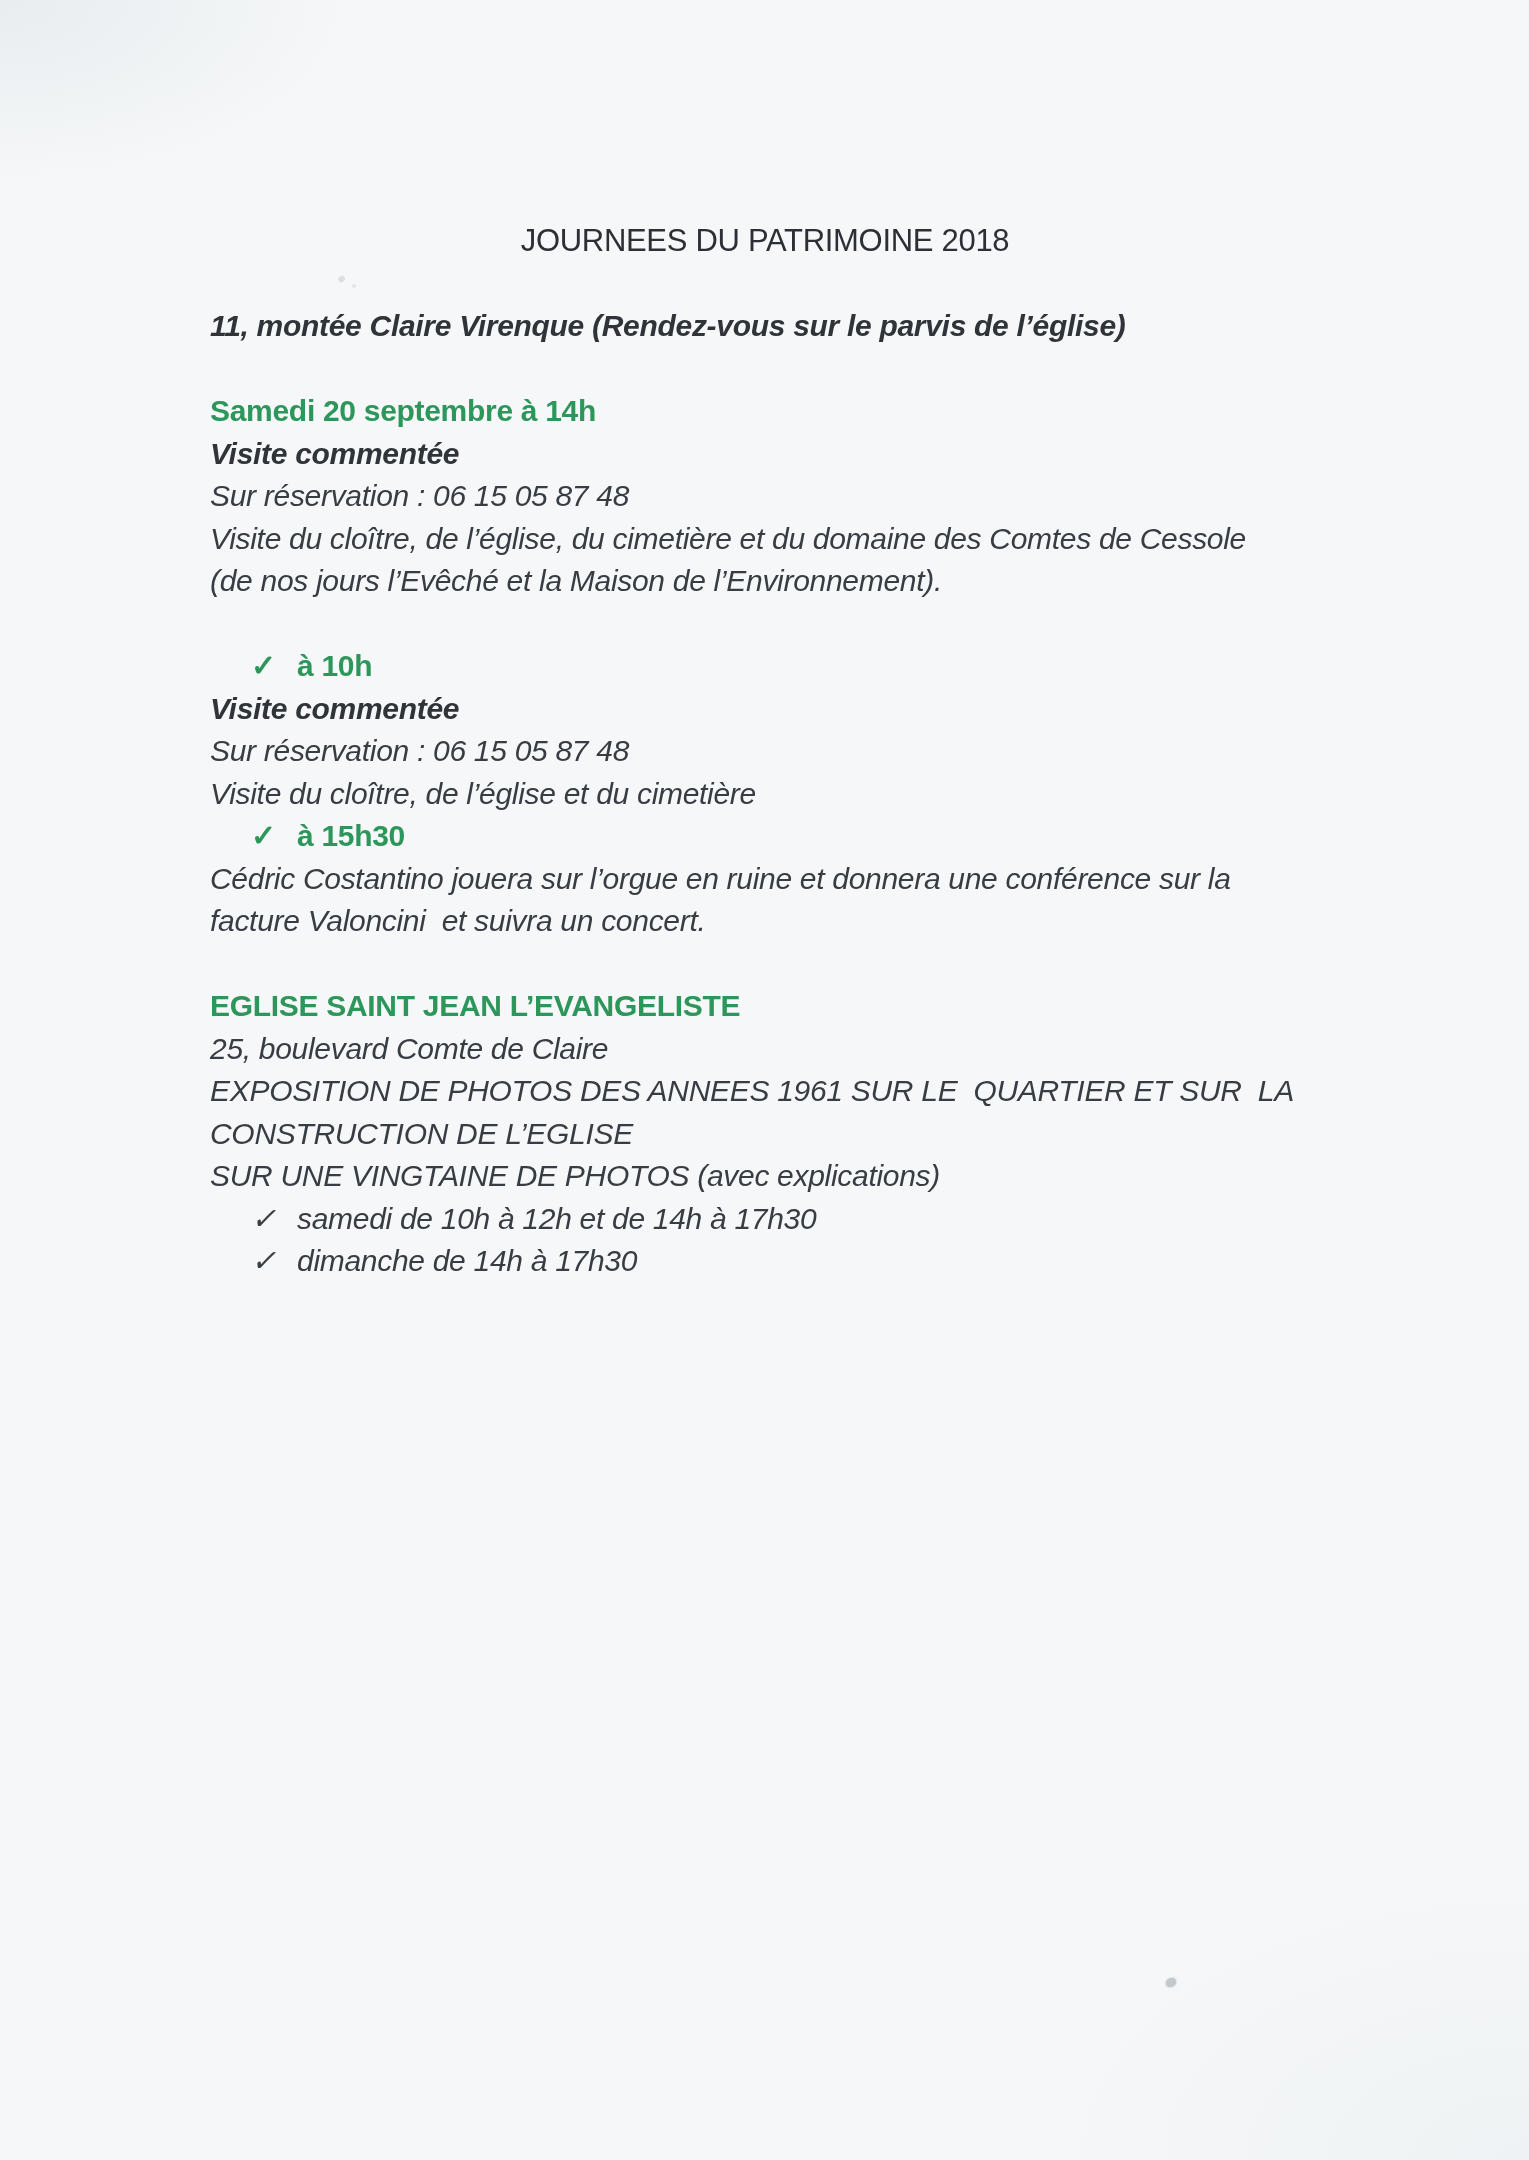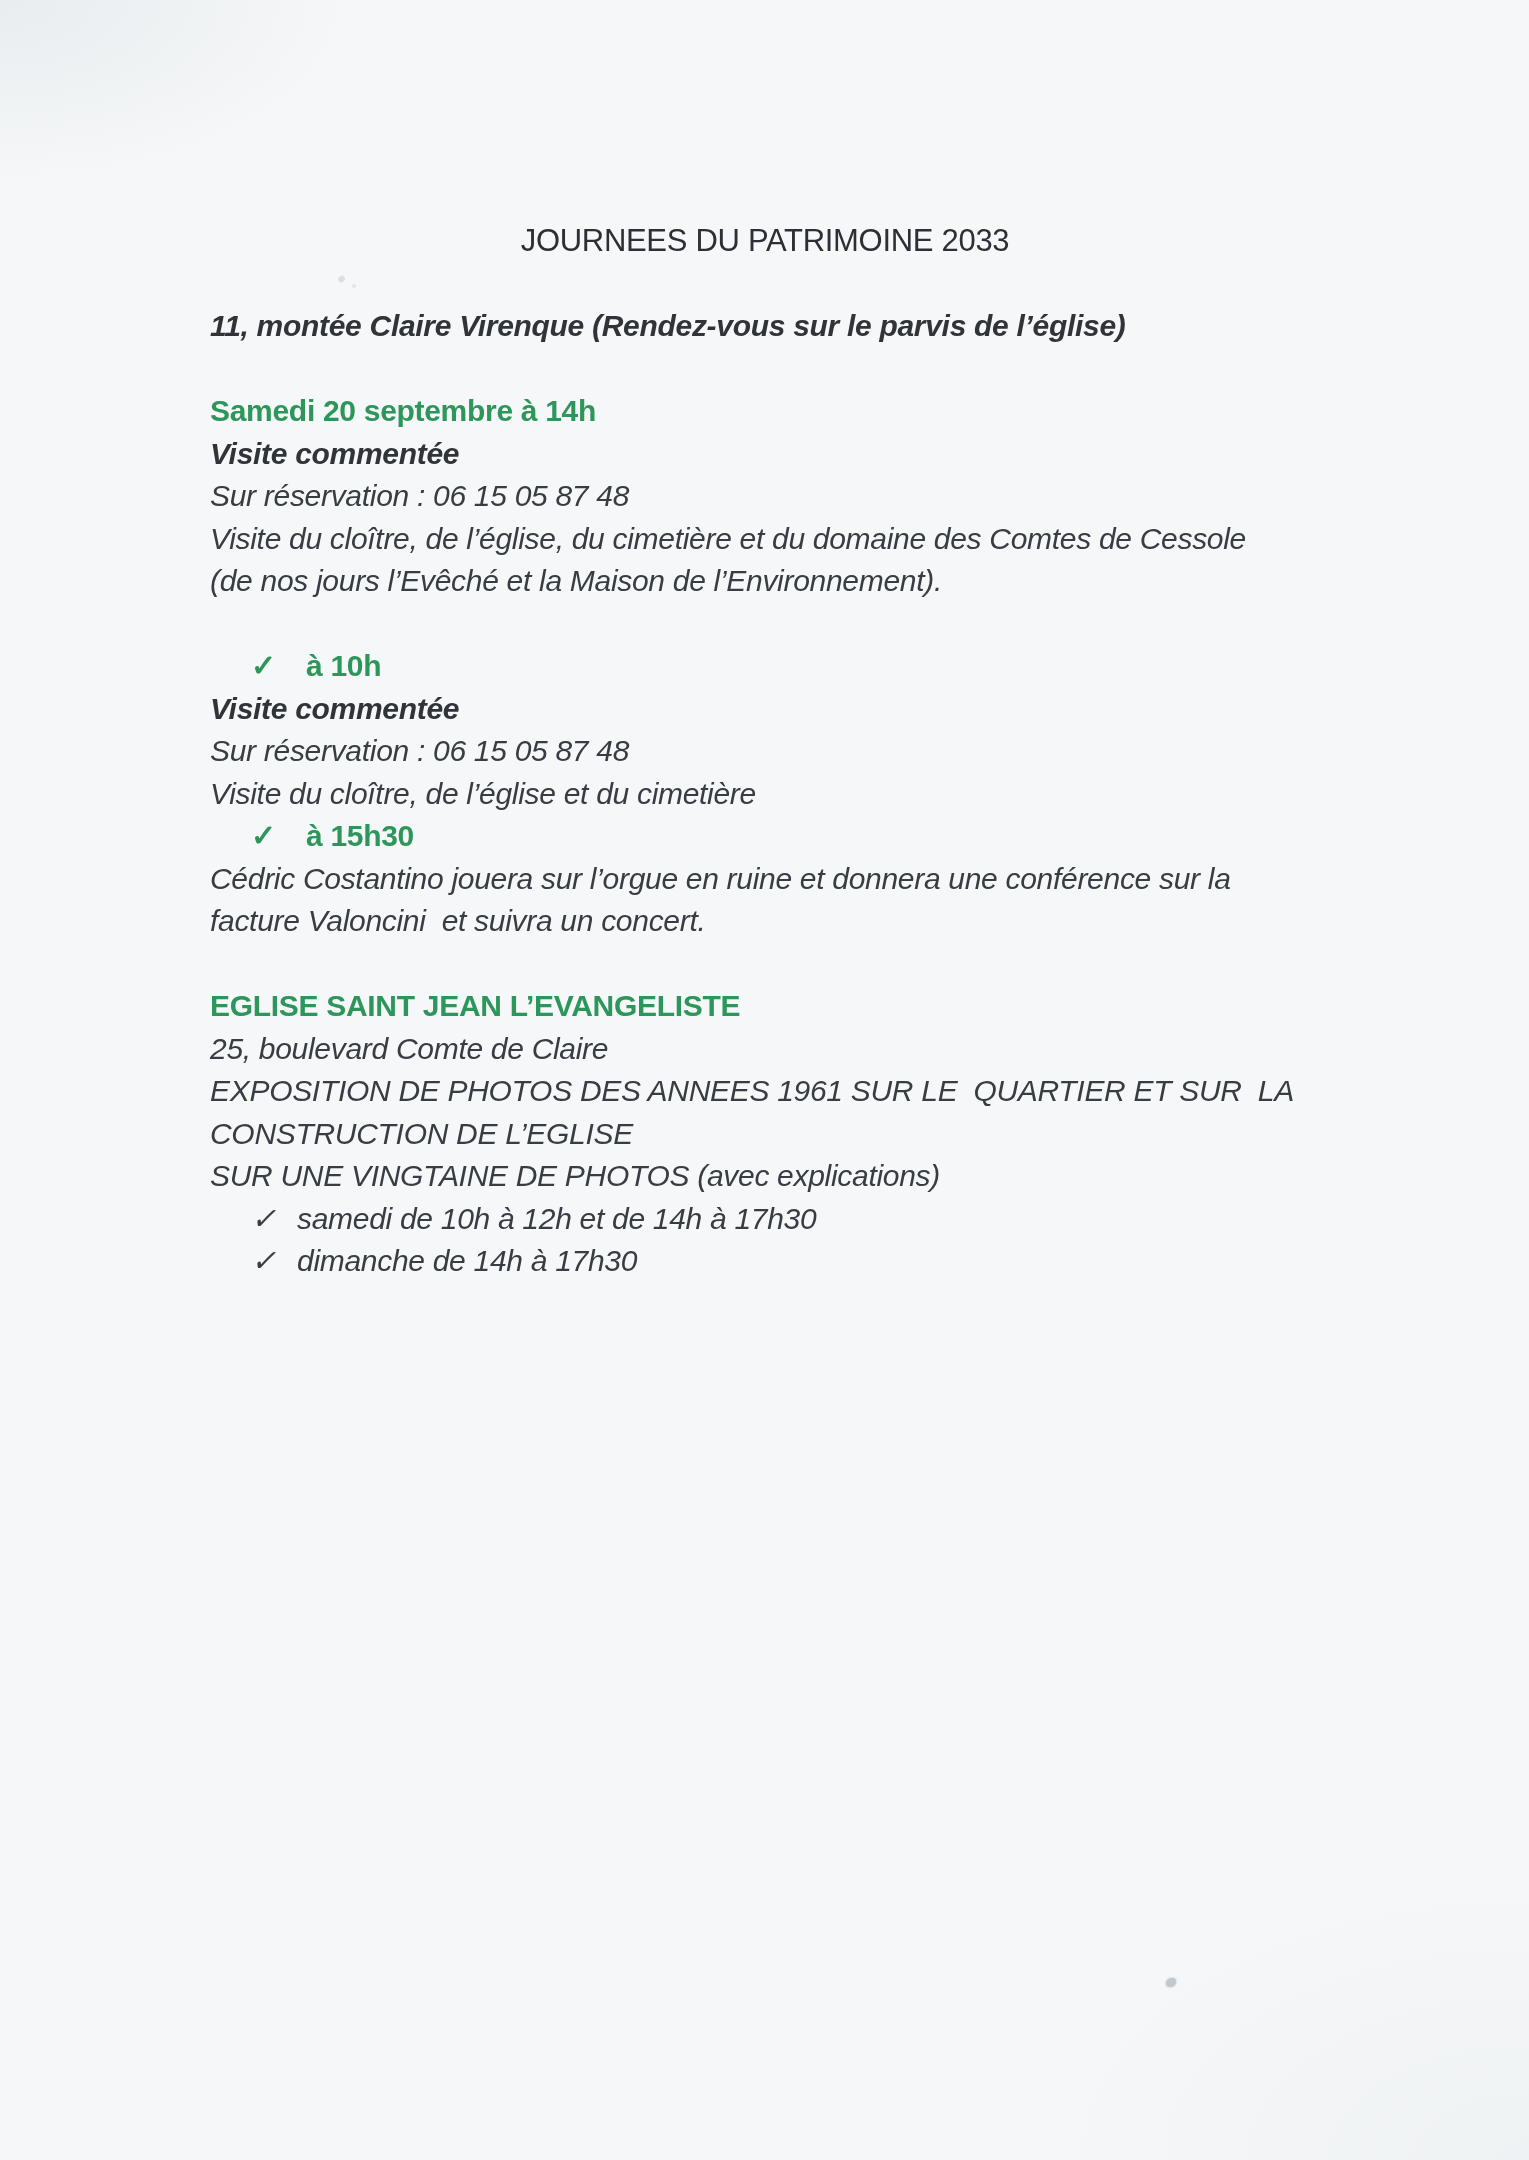--- a/index.html
+++ b/index.html
@@ -33,38 +33,38 @@
   .green{color:#2d965a;font-weight:700;}
   .bold{font-weight:700;color:#303439;font-style:italic;}
   .body-ink{color:#383c43;font-style:italic;}
   .check-line{padding-left:41px;}
   .check{
     display:inline-block;width:46px;
     font-size:30px;
   }
   .check.green-check{color:#2d965a;font-weight:700;}
   .check.ink-check{color:#3a3e45;}
-  .slot-label{color:#2d965a;font-weight:700;margin-left:9px;}
+  .slot-label{color:#2d965a;font-weight:700;}
   .speck{position:absolute;background:rgba(120,129,139,0.40);border-radius:60% 40% 55% 45%;}
   .speck-a{left:338px;top:276px;width:7px;height:6px;transform:rotate(-30deg);opacity:.5;}
   .speck-b{left:352px;top:284px;width:4px;height:4px;opacity:.35;}
   .speck-c{left:1166px;top:1978px;width:10px;height:9px;box-shadow:0 0 2px rgba(120,129,139,0.5);}
 </style>
 </head>
 <body>
 
 <div class="page">
 
   <div class="speck speck-a"></div>
   <div class="speck speck-b"></div>
   <div class="speck speck-c"></div>
 
   <div class="column">
 
-    <div class="ln title">JOURNEES DU PATRIMOINE 2033</div>
+    <div class="ln title">JOURNEES DU PATRIMOINE 2018</div>
     <div class="sp"></div>
 
     <div class="ln bold">11, montée Claire Virenque (Rendez-vous sur le parvis de l’église)</div>
     <div class="sp"></div>
 
     <div class="ln green">Samedi 20 septembre à 14h</div>
     <div class="ln bold">Visite commentée</div>
     <div class="ln body-ink">Sur réservation : 06 15 05 87 48</div>
     <div class="ln body-ink">Visite du cloître, de l’église, du cimetière et du domaine des Comtes de Cessole</div>
     <div class="ln body-ink">(de nos jours l’Evêché et la Maison de l’Environnement).</div>

